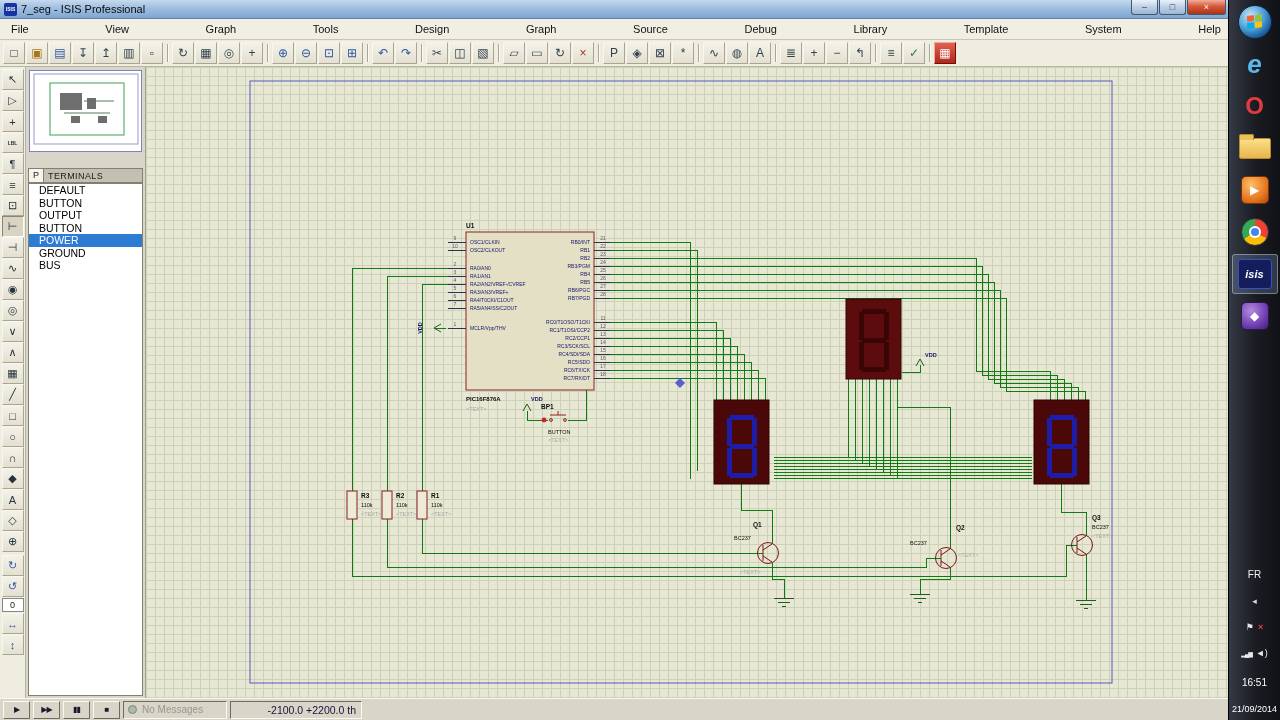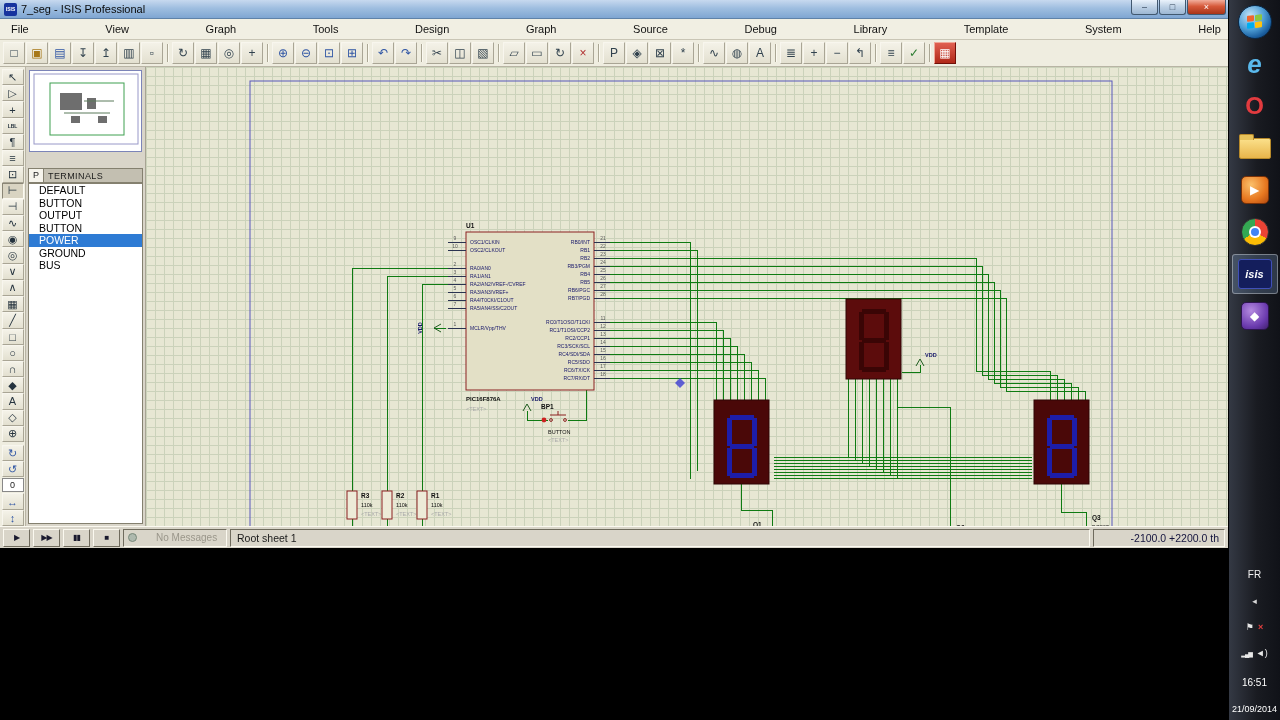--- a/index.html
+++ b/index.html
@@ -1,21 +1,21 @@
 <!DOCTYPE html>
 <html><head>
 <meta charset="utf-8">
 <style>
   html,body{margin:0;padding:0;}
   body{width:1280px;height:720px;overflow:hidden;font-family:"Liberation Sans",sans-serif;background:#000;}
   *{box-sizing:border-box;}
   .screen{position:relative;width:1280px;height:720px;background:#000;}
 
   
-  .isis-window{position:absolute;left:0;top:0;width:1228px;height:548px;display:flex;flex-direction:column;background:#4d7c0f;}
+  .isis-window{position:absolute;left:0;top:0;width:1228px;height:720px;display:flex;flex-direction:column;background:#4d7c0f;}
   .titlebar{height:19px;background:linear-gradient(#C7D9EF,#9FBEE0 45%,#7FA6D2);display:flex;align-items:center;padding:0 0 0 4px;border-bottom:1px solid #5F82A8;}
   .app-icon{width:13px;height:13px;background:#16339E;color:#fff;font-size:5px;display:flex;align-items:center;justify-content:center;margin-right:4px;border-radius:2px;font-weight:bold;}
   .title-text{font-size:11px;color:#0A0A0A;flex:1;}
   .win-btns{display:flex;gap:0;align-self:flex-start;margin-right:2px;}
   .win-btn{width:27px;height:15px;border:1px solid #41586F;border-top:none;border-radius:0 0 3px 3px;background:linear-gradient(#EAF2FB,#BCD0E4 50%,#9DB7D3);color:#2E4156;font-size:9px;line-height:14px;text-align:center;margin-left:1px;}
   .win-btn.close{background:linear-gradient(#F2AE9C,#D6593A 45%,#A93418);color:#fff;width:39px;}
 
   .menubar{height:21px;background:#F1EFE3;display:flex;align-items:center;padding-left:4px;border-bottom:1px solid #C9C5B5;justify-content:space-between;}
   .menu-item{font-size:11px;padding:3px 7px;color:#111;}
 
@@ -54,21 +54,21 @@
   .plr{font-size:5px;fill:#16166A;text-anchor:end;}
   .reflbl{font-size:6.5px;font-weight:bold;fill:#0E0E0E;}
   .partlbl{font-size:6px;font-weight:bold;fill:#0E0E0E;}
   .vallbl{font-size:5.5px;fill:#0E0E0E;}
   .graytxt{font-size:5.5px;fill:#A9A9A9;}
   .vddtxt{font-size:5.5px;font-weight:bold;fill:#16166A;}
 
   .statusbar{height:22px;background:#D9D5C9;border-top:1px solid #FBF9F0;display:flex;align-items:center;padding:1px 3px;gap:3px;}
   .ctrl-btn{width:27px;height:18px;background:#D9D5C9;border:1px solid;border-color:#FBF9F0 #6F6B5D #6F6B5D #FBF9F0;font-size:8px;text-align:center;line-height:16px;color:#1A1A2E;letter-spacing:-1px;}
   .sunken{border:1px solid;border-color:#6F6B5D #FBF9F0 #FBF9F0 #6F6B5D;height:18px;display:flex;align-items:center;}
-  .msg-panel{width:104px;padding:0 4px;gap:19px;align-items:center;}
+  .msg-panel{width:104px;padding:0 4px;gap:5px;align-items:center;}
   .msg-led{width:9px;height:9px;border-radius:50%;background:#AEB9AE;border:1px solid #78887A;}
   .msg-text{font-size:10px;color:#9A968A;}
   .sheet-panel{flex:1;font-size:10.5px;color:#1A1A1A;padding:0 6px;}
   .coords-panel{width:132px;font-size:10.5px;color:#14143E;justify-content:flex-end;padding:0 5px;}
 
   
   .taskbar{position:absolute;right:0;top:0;width:52px;height:720px;background:linear-gradient(90deg,#343944,#191B21 55%,#101218);display:flex;flex-direction:column;align-items:center;border-left:1px solid #000;}
   .tb-item{width:46px;height:40px;display:flex;align-items:center;justify-content:center;border-radius:3px;margin-top:2px;}
   .tb-item.active{background:rgba(150,190,240,0.22);border:1px solid rgba(255,255,255,0.35);}
   .orb{width:34px;height:34px;border-radius:50%;background:radial-gradient(circle at 35% 30%,#C4E4F8,#4E9FD6 45%,#1B5FA0 72%,#092E58);display:flex;align-items:center;justify-content:center;border:1px solid #0A2A4A;}
@@ -499,21 +499,20 @@
 
     <div class="statusbar">
       <div class="ctrl-btn">▶</div>
       <div class="ctrl-btn">▶▶</div>
       <div class="ctrl-btn">▮▮</div>
       <div class="ctrl-btn">■</div>
       <div class="sunken msg-panel">
         <div class="msg-led"></div>
         <span class="msg-text">No Messages</span>
       </div>
-      <div class="sunken sheet-panel">Root sheet 1</div>
       <div class="sunken coords-panel">-2100.0 +2200.0 th</div>
     </div>
   </div>
 
   <div class="taskbar">
     <div class="tb-item">
       <div class="orb">
         <div class="flag">
             <i class="f1"></i>
             <i class="f2"></i>

